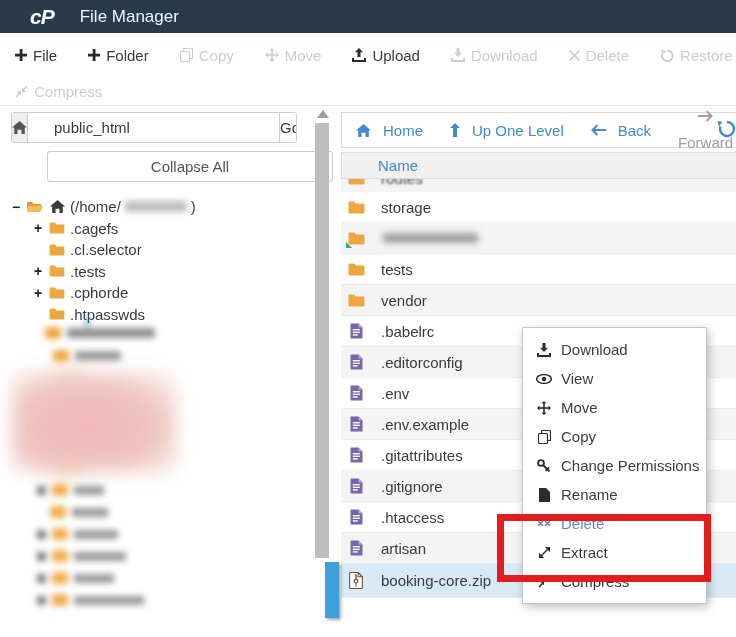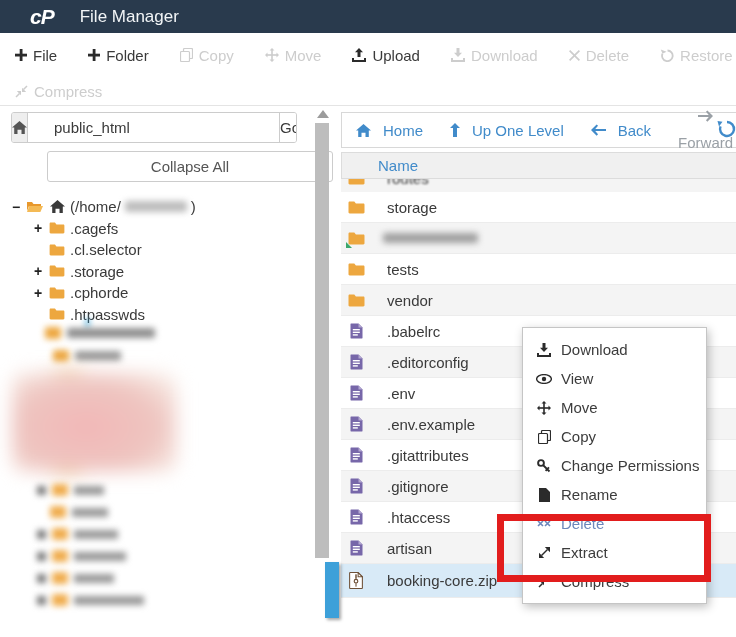--- a/index.html
+++ b/index.html
@@ -75,21 +75,21 @@
                 background:#f4f4f4; }
   .partialrow .frow { margin-top:-16px; border-bottom:none; background:transparent; }
   .partialrow .fname { filter:blur(1px); }
 
   .rows { position:absolute; left:341px; top:192px; width:400px; }
   .frow { height:31px; display:flex; align-items:center; padding-left:6px;
           border-bottom:1px solid #ececec; font-size:15px; color:#3a3a3a; background:#fff; cursor:pointer; }
   .frow.alt { background:#f4f4f4; }
   .frow.selected { background:#d8eaf7; }
   .ficon { width:18px; display:flex; justify-content:center; position:relative; }
-  .fname { margin-left:22px; white-space:nowrap; }
+  .fname { margin-left:16px; white-space:nowrap; }
   .symlink-mark { position:absolute; left:-1px; bottom:-3px; width:0; height:0;
                   border-left:6px solid #3aa76d; border-top:6px solid transparent; }
   .row-redacted-blob { width:95px; height:10px; background:#9f9f9f; filter:blur(3px);
                        margin-left:18px; border-radius:2px; }
 
   
   .ctx-menu { position:absolute; left:522px; top:327px; width:185px; background:#fff;
               border:1px solid #c5c5c5; box-shadow:2px 3px 9px rgba(0,0,0,.25); padding:7px 0;
               z-index:5; }
   .cm-item { height:29px; display:flex; align-items:center; padding-left:13px; gap:9px;
@@ -253,21 +253,21 @@
         </span>
       <span>.cl.selector</span>
     </div>
     <div class="tree-row tree-child">
       <span class="expander">+</span>
       <span class="tico">
           <svg width="16" height="12" viewBox="0 0 17 13">
             <path d="M.5 1.8C.5 1.1 1 .6 1.7.6h4.6l1.6 2h7.4c.7 0 1.2.5 1.2 1.2v7.4c0 .7-.5 1.2-1.2 1.2H1.7C1 12.4.5 11.9.5 11.2z" fill="#eda73f"></path>
           </svg>
         </span>
-      <span>.storage</span>
+      <span>.tests</span>
     </div>
     <div class="tree-row tree-child">
       <span class="expander">+</span>
       <span class="tico">
           <svg width="16" height="12" viewBox="0 0 17 13">
             <path d="M.5 1.8C.5 1.1 1 .6 1.7.6h4.6l1.6 2h7.4c.7 0 1.2.5 1.2 1.2v7.4c0 .7-.5 1.2-1.2 1.2H1.7C1 12.4.5 11.9.5 11.2z" fill="#eda73f"></path>
           </svg>
         </span>
       <span>.cphorde</span>
     </div>

